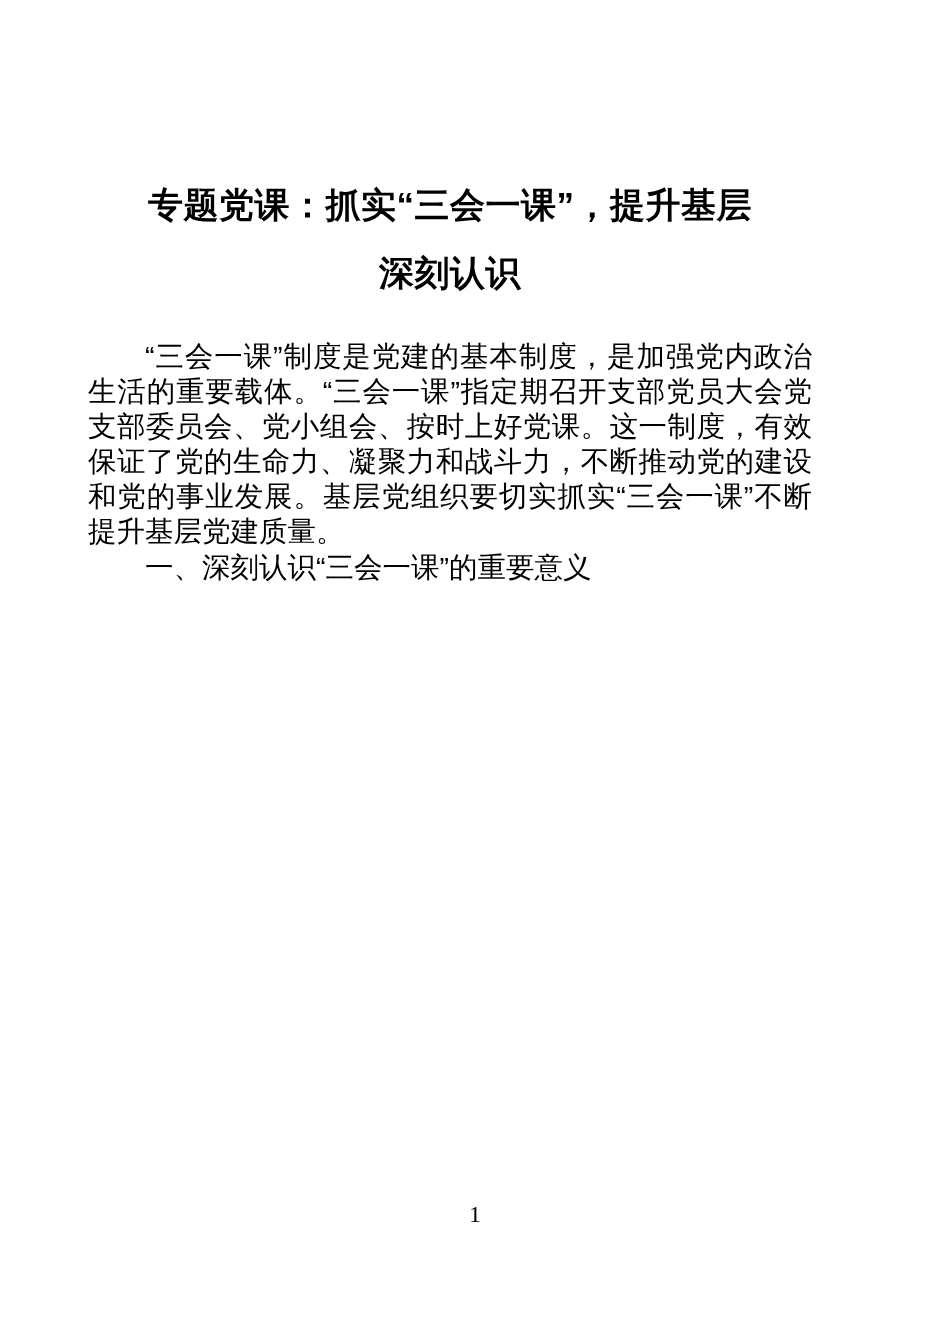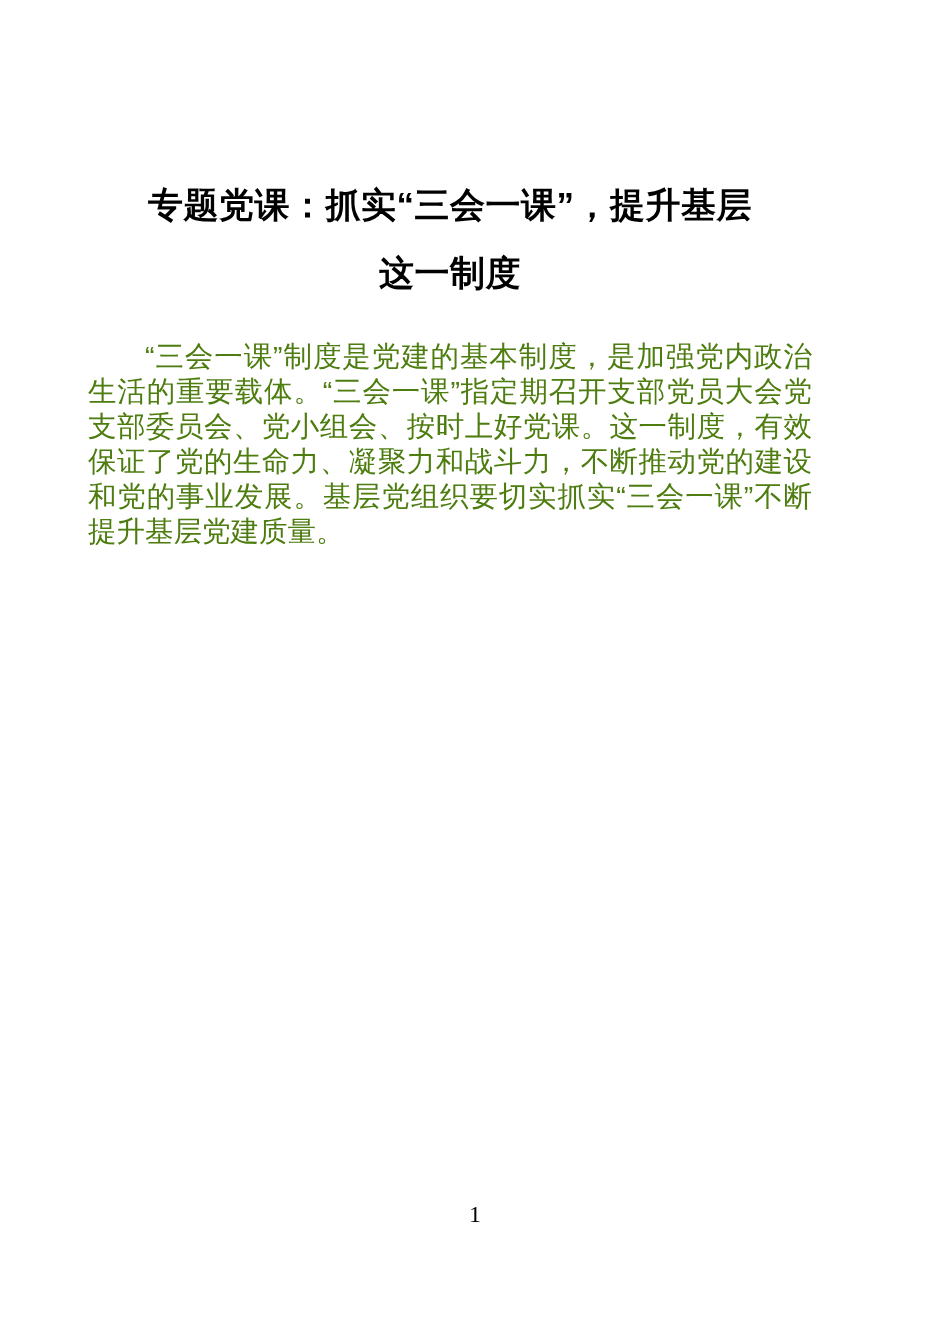--- a/index.html
+++ b/index.html
@@ -53,21 +53,21 @@
   }
 
   .para {
     margin: 0;
     padding: 0;
     font-size: 28.5px;
     line-height: 35.1px;
     text-align: justify;
     text-justify: inter-ideograph;
     text-indent: 57px;
-    color: #4d7c0f;
+    color: #000000;
     letter-spacing: 0px;
     font-weight: 400;
   }
 
   
   .page-number {
     position: absolute;
     left: 0;
     top: 1192px;
     width: 950px;
@@ -78,22 +78,23 @@
     color: #000000;
   }
 </style>
 </head>
 <body>
 
 <div class="page">
 
   <div class="doc-title">
     <span class="title-line">专题党课：抓实“三会一课”，提升基层</span>
-    <span class="title-line">这一制度</span>
+    <span class="title-line">深刻认识</span>
   </div>
 
   <div class="body-area">
     <p class="para">“三会一课”制度是党建的基本制度，是加强党内政治生活的重要载体。“三会一课”指定期召开支部党员大会党支部委员会、党小组会、按时上好党课。这一制度，有效保证了党的生命力、凝聚力和战斗力，不断推动党的建设和党的事业发展。基层党组织要切实抓实“三会一课”不断提升基层党建质量。</p>
+    <p class="para">一、深刻认识“三会一课”的重要意义</p>
   </div>
 
   <div class="page-number">1</div>
 
 </div>
 
 </body></html>

